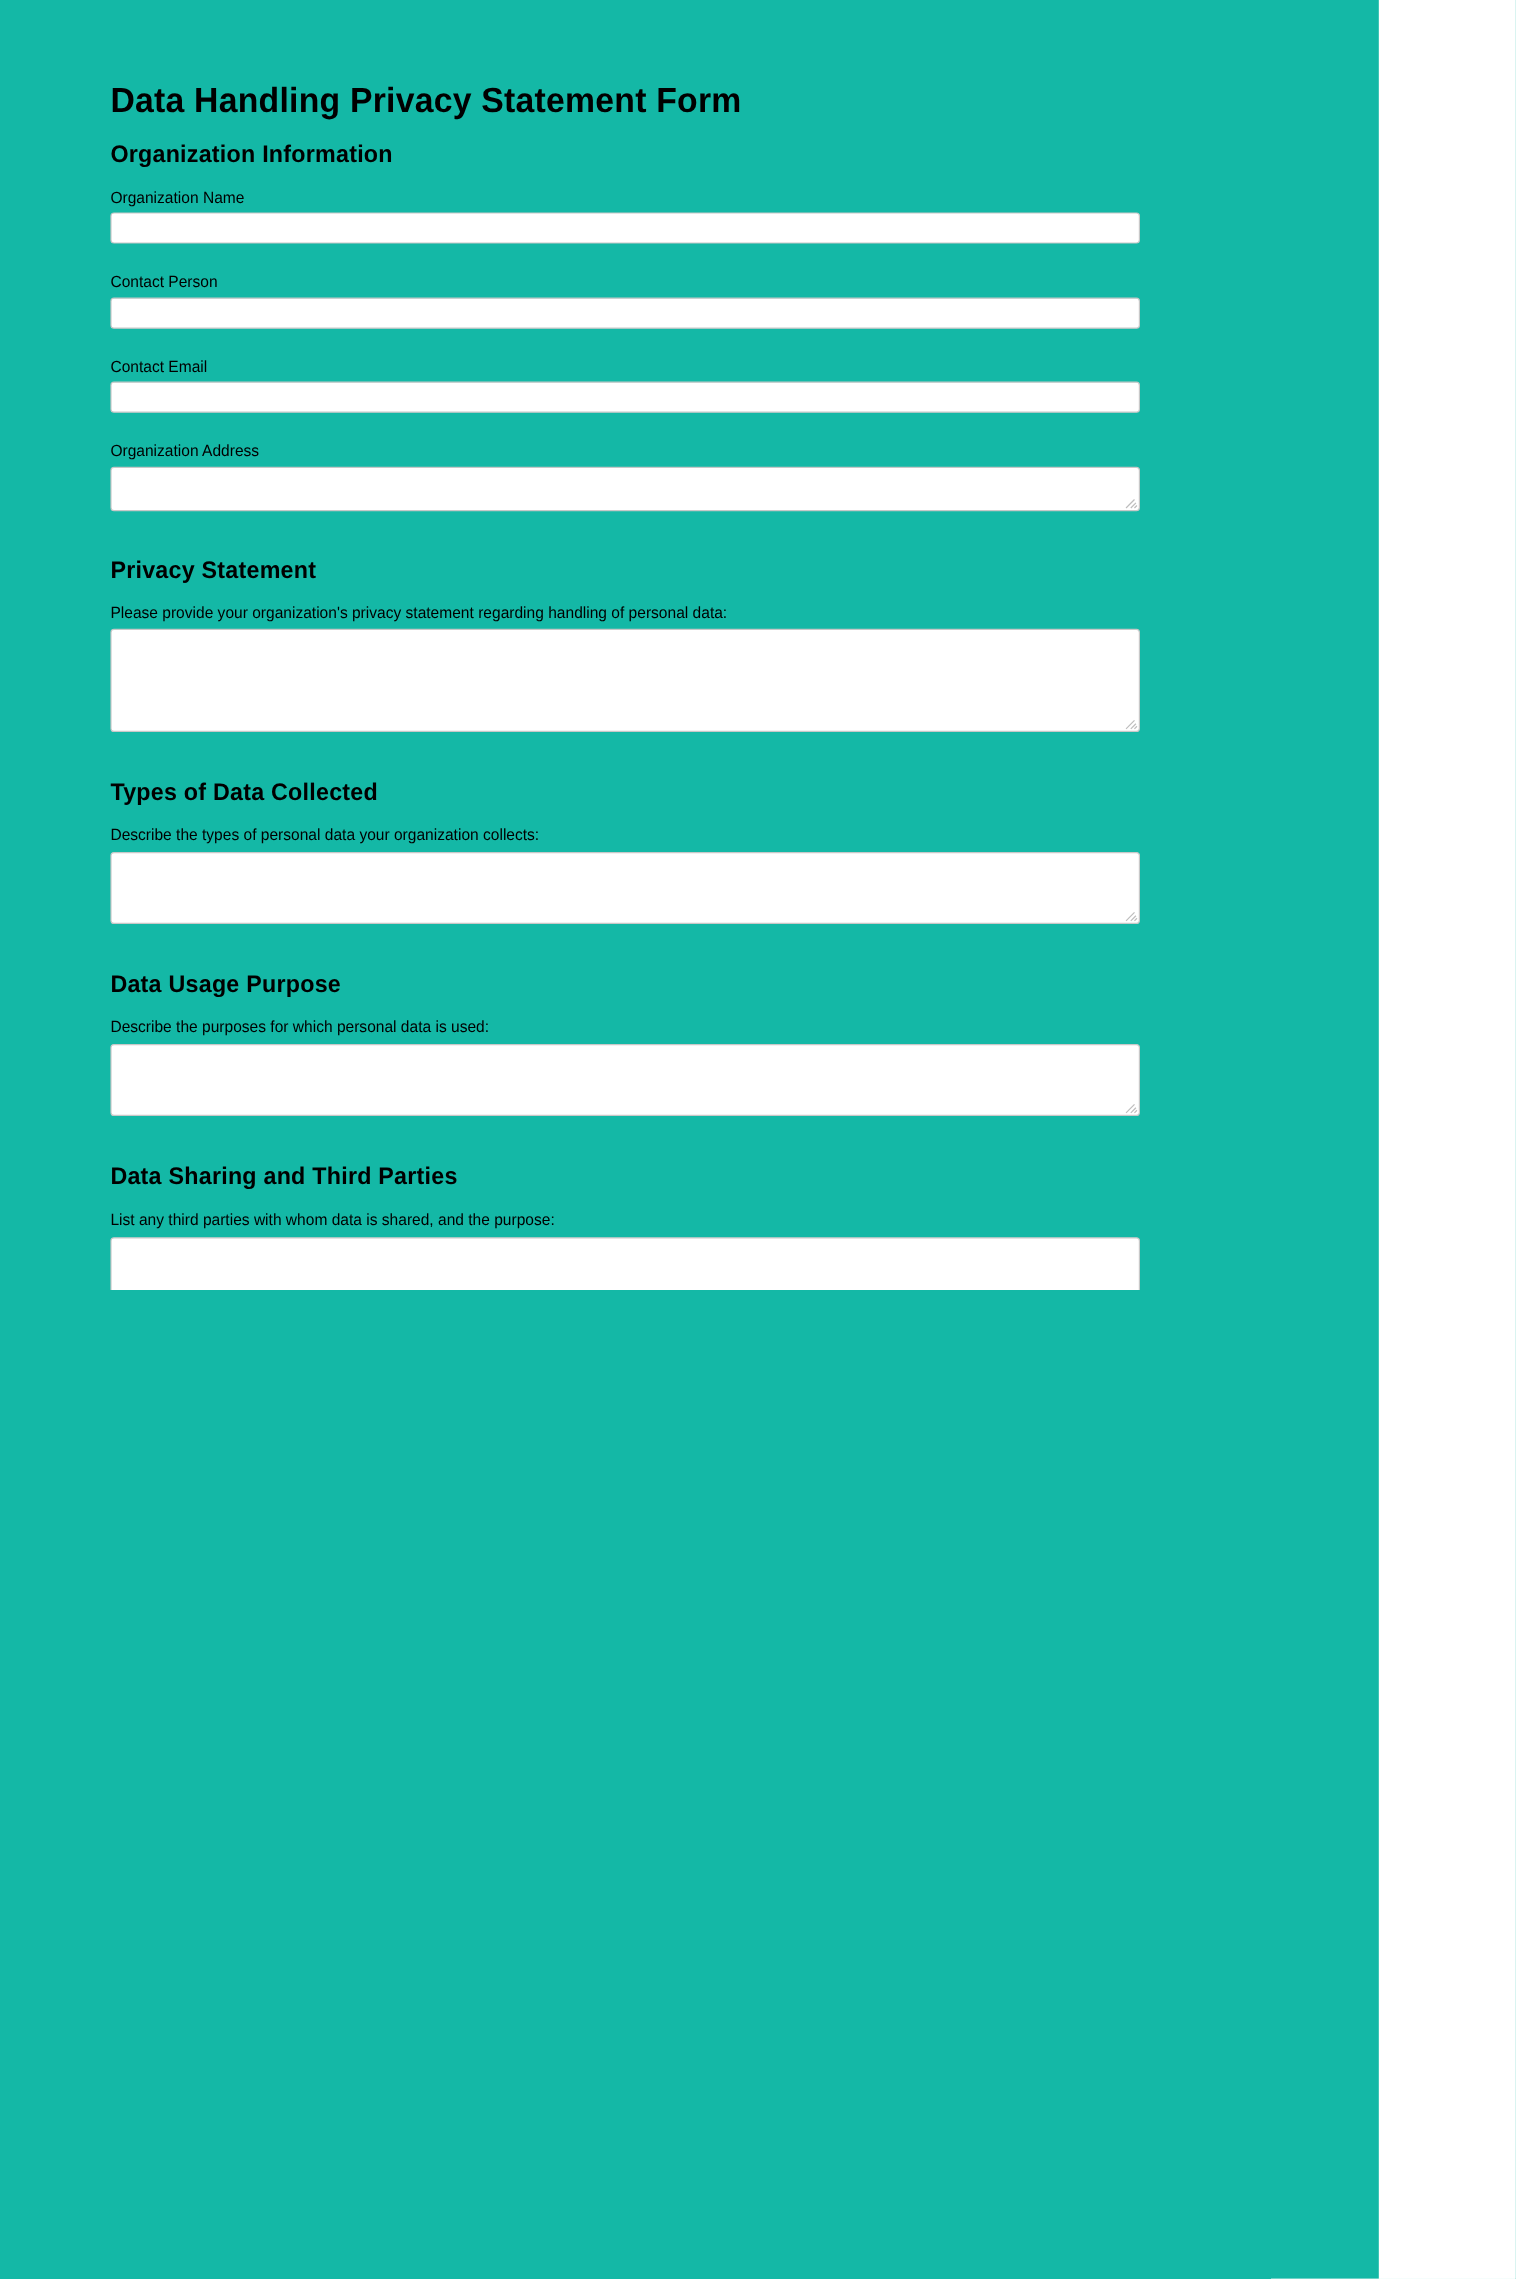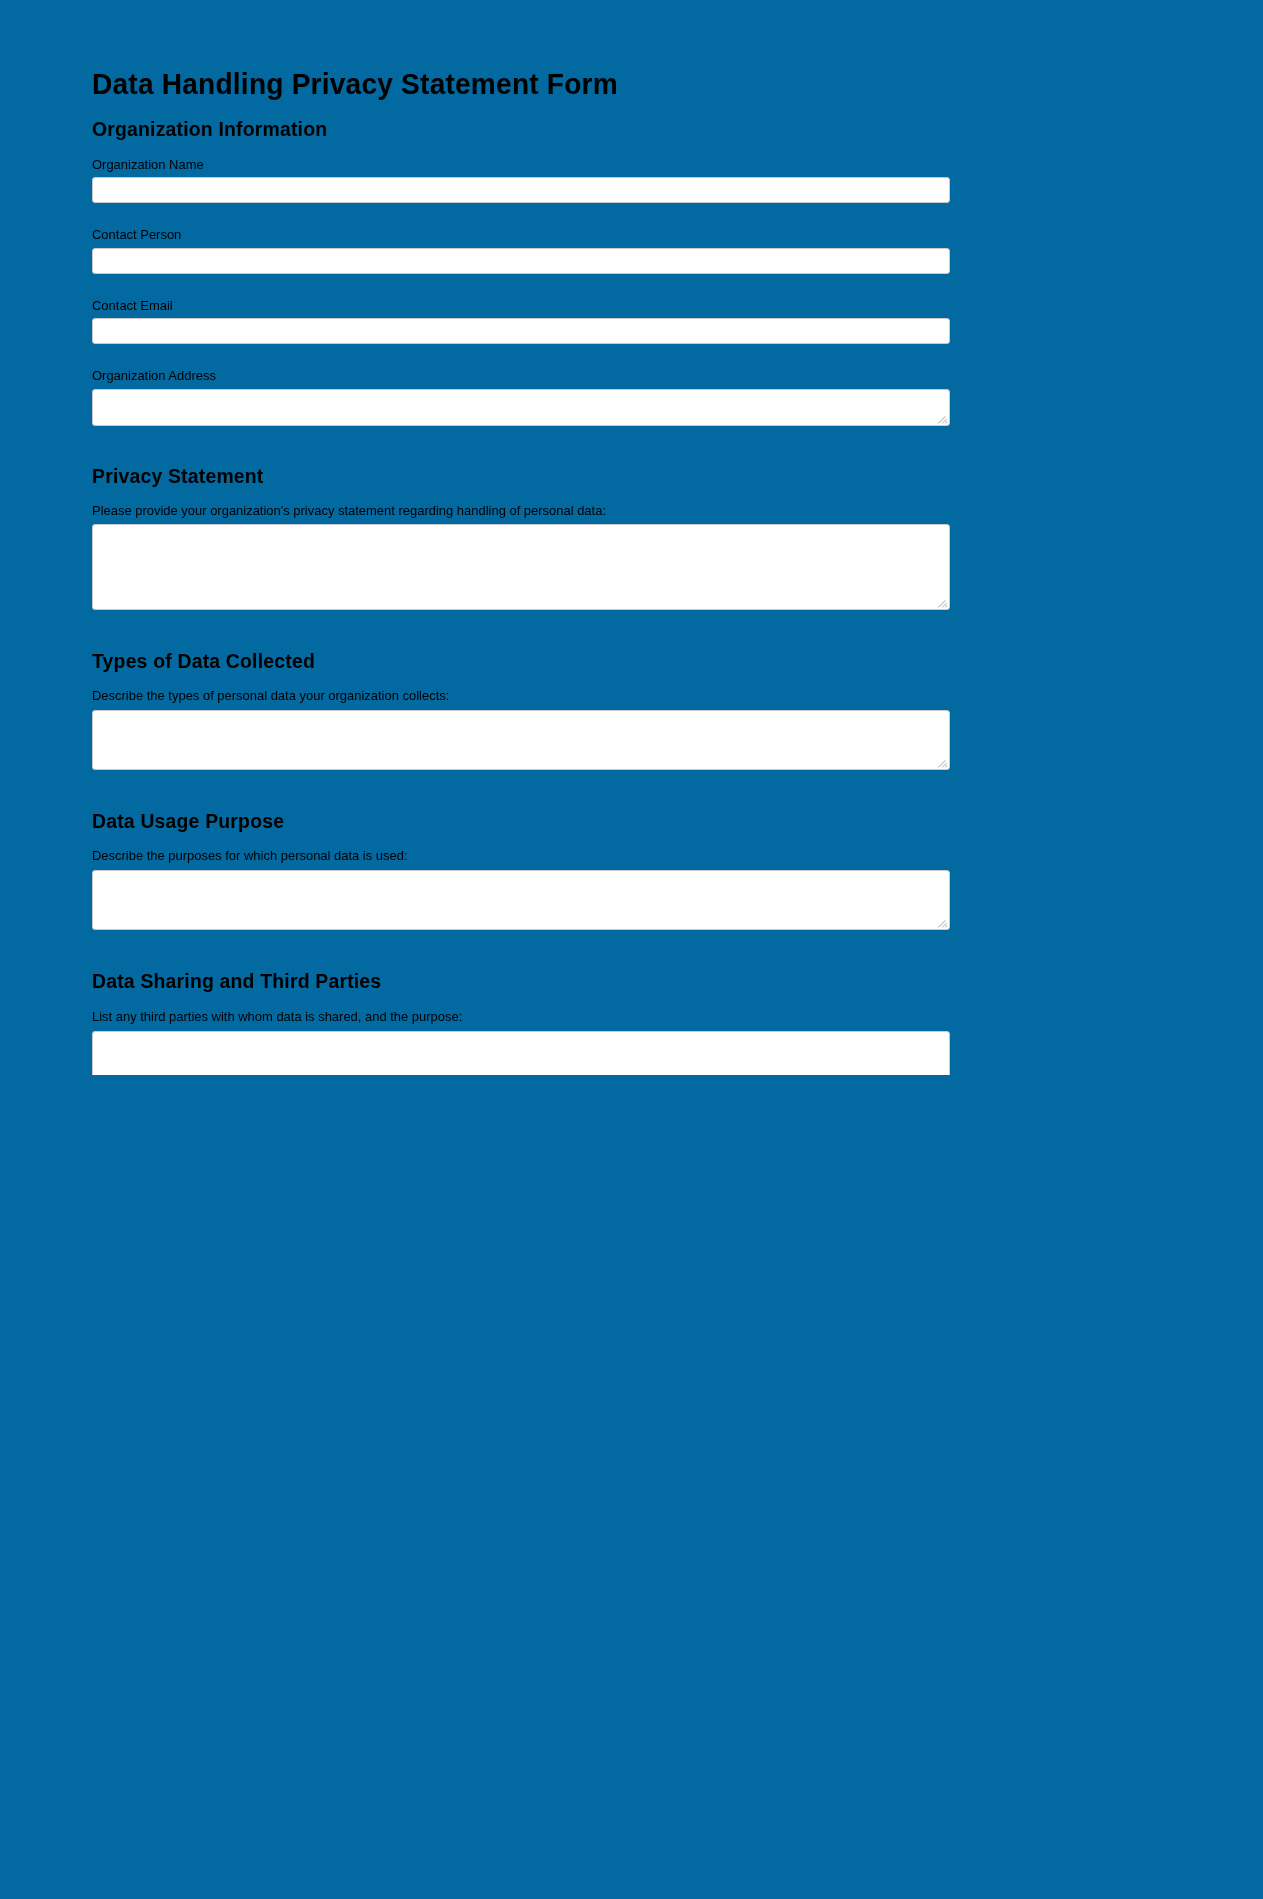--- a/index.html
+++ b/index.html
@@ -16,23 +16,23 @@
     -webkit-font-smoothing: antialiased;
     overflow: hidden;
     position: relative;
   }
 
   
   .page {
     position: absolute;
     left: 0;
     top: 0;
-    width: 1263px;
+    width: 1149px;
     height: 1899px;
-    background: #0369a1;
+    background: #14b8a6;
   }
   .content-clip {
     position: absolute;
     left: 0;
     top: 0;
     width: 1263px;
     height: 1075px;
     overflow: hidden;
   }
   .content {

